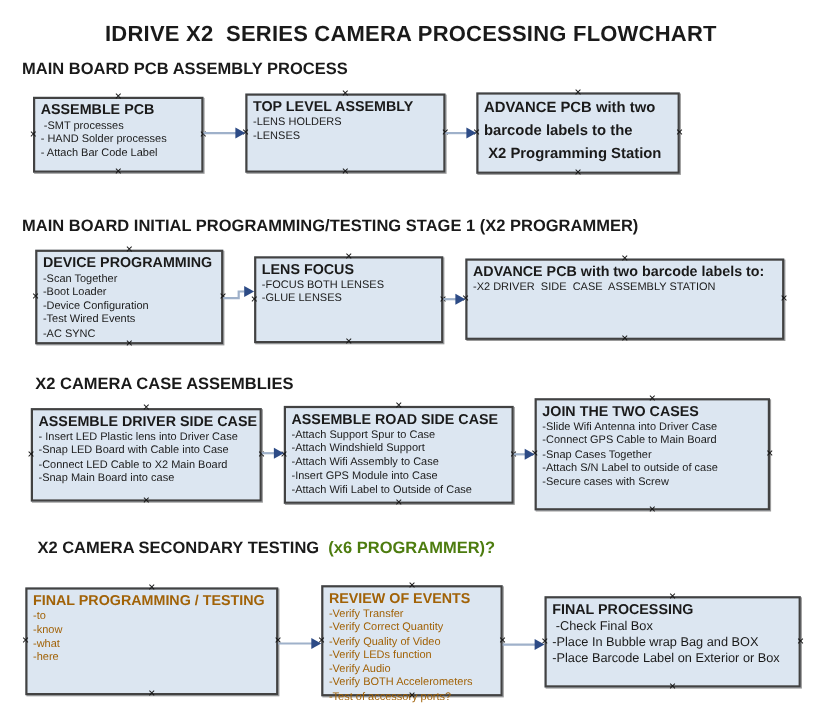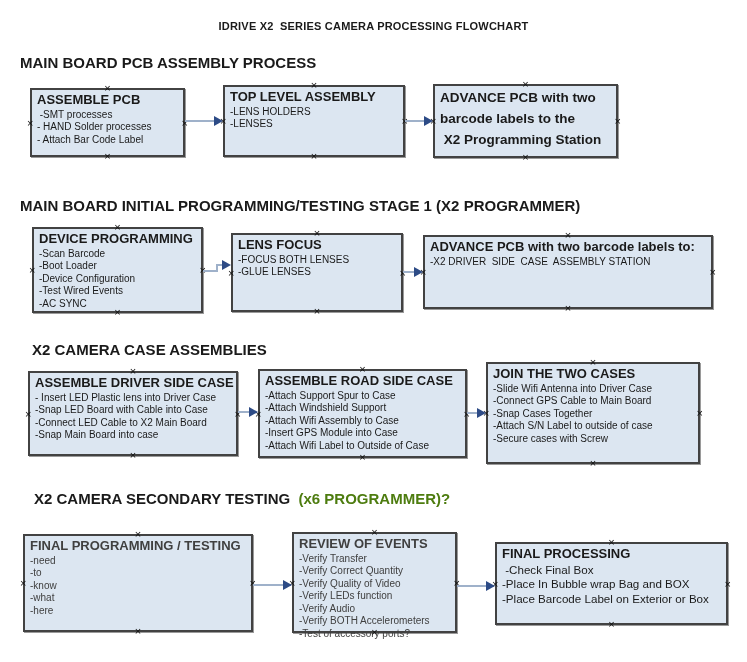--- a/index.html
+++ b/index.html
@@ -2,36 +2,36 @@
 <html><head>
 <meta charset="utf-8">
 <style>
   html,body{margin:0;padding:0;background:#ffffff;}
   #canvas{
     position:relative;width:747px;height:662px;background:#ffffff;
     font-family:"Liberation Sans",sans-serif;color:#1a1a1a;overflow:hidden;
   }
   .title{
     position:absolute;top:20px;left:0;width:100%;text-align:center;
-    font-size:11px;font-weight:bold;margin:0;white-space:pre;letter-spacing:.2px;
+    font-size:20px;font-weight:bold;margin:0;white-space:pre;letter-spacing:.2px;
   }
   .heading{position:absolute;font-weight:bold;font-size:15px;white-space:pre;}
   .h0{top:54px;left:20px}
   .h1{top:197px;left:20px}
   .h2{top:341px;left:32px}
   .h3{top:490px;left:34px}
   .red-t{color:#4d7c0f;}
   .fbox{
     position:absolute;box-sizing:border-box;background:#dce6f1;
     border:2px solid #424242;box-shadow:1px 1px 0 #9a9a9a;
     padding:2px 4px 2px 5px;
   }
   .btitle{font-size:13px;font-weight:bold;line-height:1.3;white-space:pre;}
   .item{font-size:10px;line-height:1.25;white-space:pre;}
-  .red-box .btitle,.red-box .item{color:#404040;}
+  .red-box .btitle,.red-box .item{color:#a16207;}
   .b00{left:30px;top:88px;width:155px;height:69px}
   .b01{left:223px;top:85px;width:182px;height:72px}
   .b02{left:433px;top:84px;width:185px;height:74px}
   .b02 .btitle{font-size:13.5px;line-height:1.55}
   .b10{left:32px;top:227px;width:171px;height:86px}
   .b11{left:231px;top:233px;width:172px;height:79px}
   .b12{left:423px;top:235px;width:290px;height:74px}
   .b20{left:28px;top:371px;width:210px;height:85px}
   .b21{left:258px;top:369px;width:209px;height:89px}
   .b22{left:486px;top:362px;width:214px;height:102px}
@@ -92,21 +92,21 @@
     <div></div>
   <span class="handle h-top">×</span>
       <span class="handle h-right">×</span>
       <span class="handle h-bottom">×</span>
       <span class="handle h-left">×</span>
     </div>
 
   <div class="fbox b10">
     <div class="btitle">DEVICE PROGRAMMING</div>
     <div>
-        <div class="item">-Scan Barcode</div>
+        <div class="item">-Scan Together</div>
         <div class="item">-Boot Loader</div>
         <div class="item">-Device Configuration</div>
         <div class="item">-Test Wired Events</div>
         <div class="item">-AC SYNC</div>
       </div>
   <span class="handle h-top">×</span>
       <span class="handle h-right">×</span>
       <span class="handle h-bottom">×</span>
       <span class="handle h-left">×</span>
     </div>
@@ -170,21 +170,20 @@
       </div>
   <span class="handle h-top">×</span>
       <span class="handle h-right">×</span>
       <span class="handle h-bottom">×</span>
       <span class="handle h-left">×</span>
     </div>
 
   <div class="fbox b30 red-box">
     <div class="btitle">FINAL PROGRAMMING / TESTING</div>
     <div>
-        <div class="item">-need</div>
         <div class="item">-to</div>
         <div class="item">-know</div>
         <div class="item">-what</div>
         <div class="item">-here</div>
       </div>
   <span class="handle h-top">×</span>
       <span class="handle h-right">×</span>
       <span class="handle h-bottom">×</span>
       <span class="handle h-left">×</span>
     </div>

